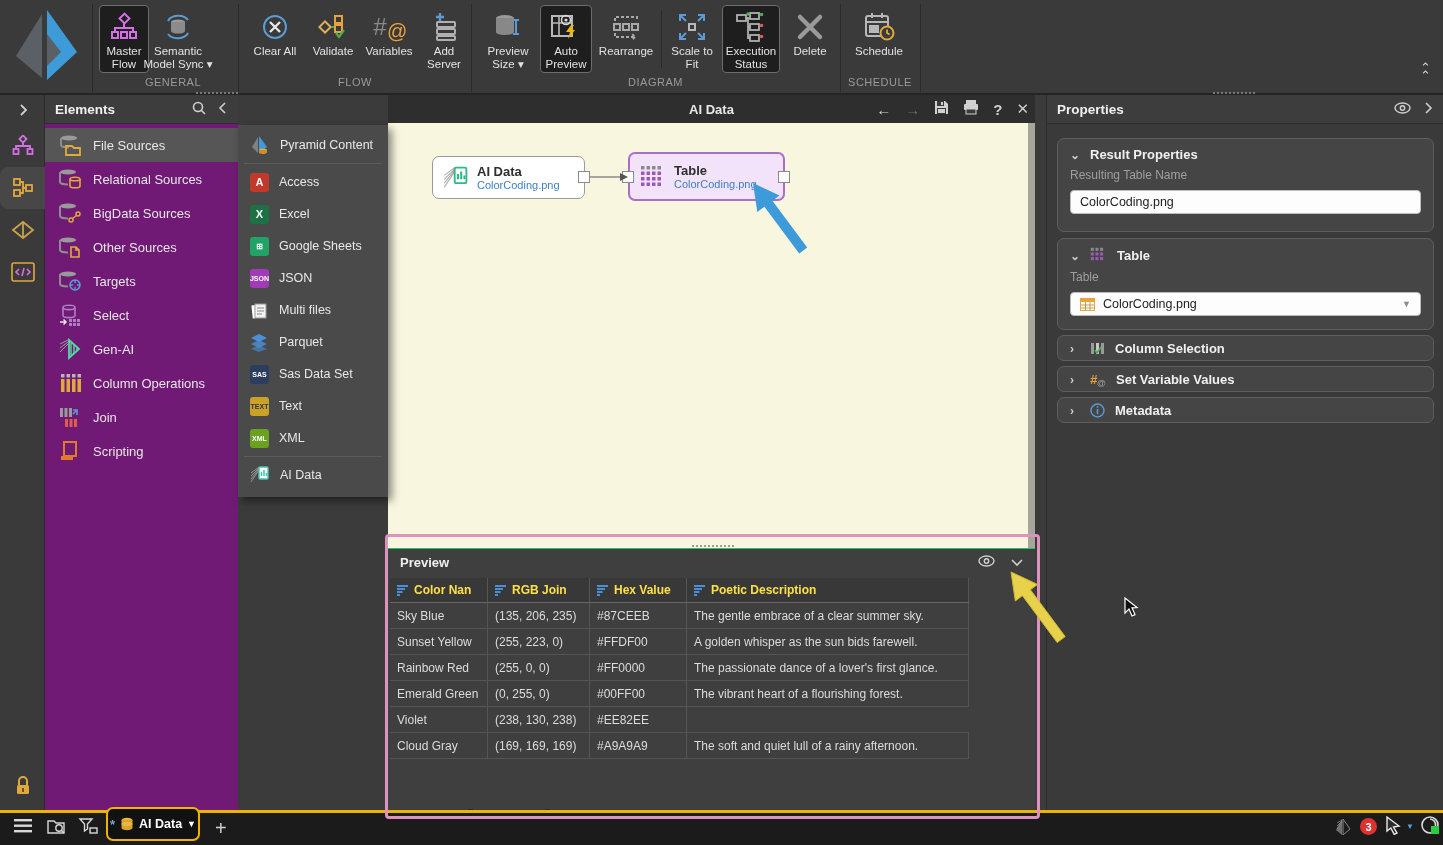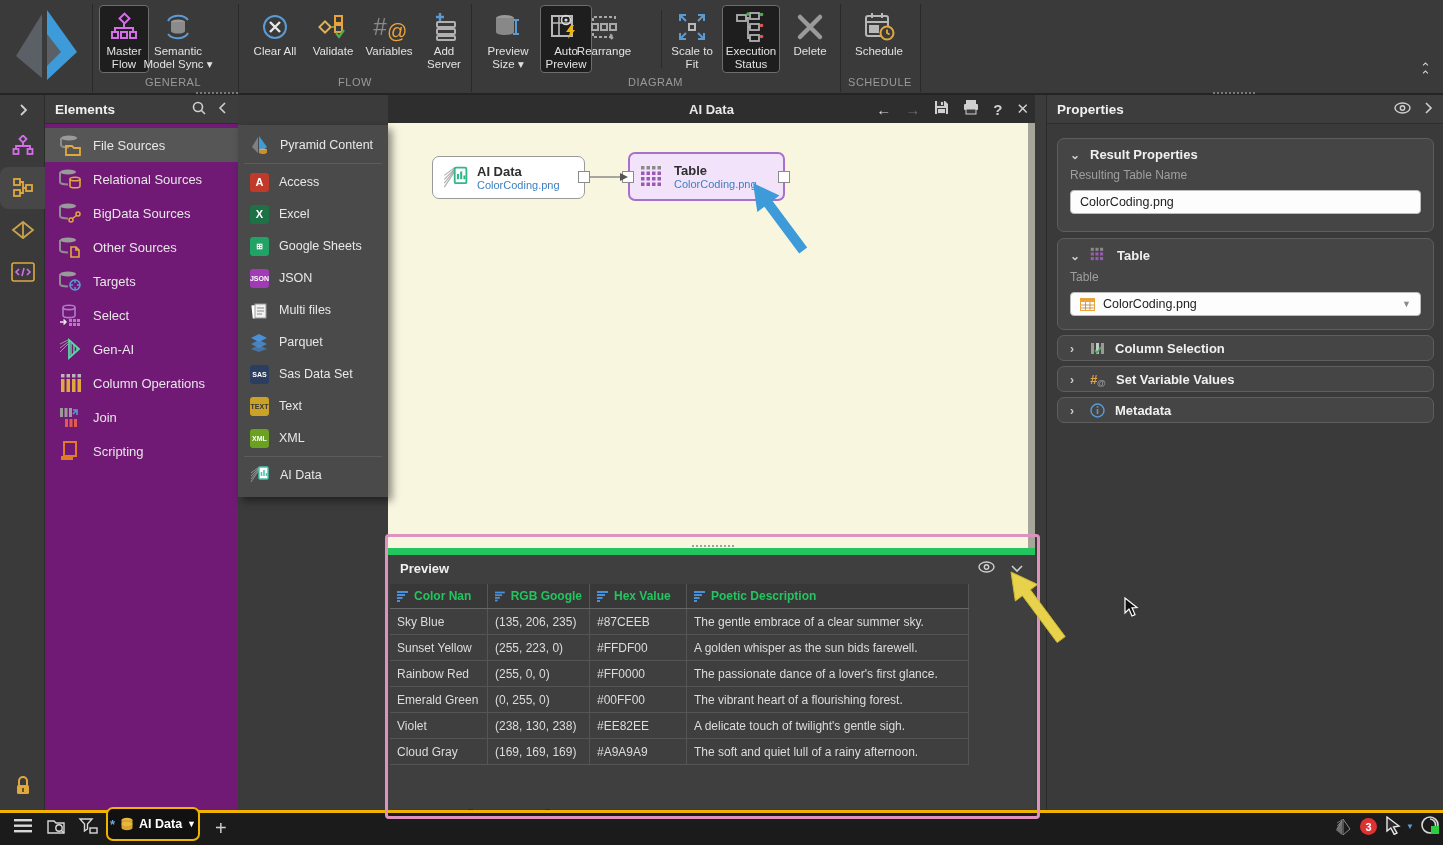--- a/index.html
+++ b/index.html
@@ -46,25 +46,25 @@
   .tb-icons span { cursor:pointer; }
   #canvas { position:absolute; left:0; top:28px; width:647px; height:425px; background:#f9f6e0; }
   #canvas-scroll { position:absolute; right:0; top:28px; width:7px; height:425px; background:#555; opacity:.5; }
 
   .node { position:absolute; border-radius:7px; display:flex; align-items:center; gap:8px; padding:0 10px; }
   .node .ttl { font-size:13px; color:#2e2e2e; font-weight:bold; }
   .node .sub { font-size:11px; color:#3f7fc1; }
   .port { position:absolute; width:12px; height:12px; background:#fff; border:1.5px solid #8a8a8a; }
 
   
-  #preview { position:absolute; left:0; top:453px; width:647px; height:294px; background:#3f3f3f; border-top:7px solid #22c55e; }
+  #preview { position:absolute; left:0; top:453px; width:647px; height:294px; background:#3f3f3f; border-top:1px solid #22c55e; }
   #preview-head { height:27px; display:flex; align-items:center; padding:0 12px; color:#f0f0f0; font-size:13px; font-weight:bold; }
   .ptable { position:absolute; left:2px; right:66px; top:29px; }
   .prow { display:flex; height:26px; align-items:center; border-bottom:1px solid #555; color:#dcdcdc; font-size:12px; }
-  .prow.head { background:#383838; border-bottom:1px solid #666; color:#22c55e; font-weight:bold; height:25px; }
+  .prow.head { background:#383838; border-bottom:1px solid #666; color:#fde047; font-weight:bold; height:25px; }
   .pc { padding:0 7px; height:100%; display:flex; align-items:center; gap:5px; border-right:1px solid #555; overflow:hidden; white-space:nowrap; }
   .pc:nth-child(1){ width:98px; flex:0 0 auto;}
   .pc:nth-child(2){ width:102px; flex:0 0 auto;}
   .pc:nth-child(3){ width:97px; flex:0 0 auto;}
   .pc:nth-child(4){ flex:1; }
   #ptabs { position:absolute; left:0; bottom:2px; height:31px; width:647px; background:#2c2c2c; display:flex; gap:5px; }
   .ptab { background:#3d3d3d; color:#e8e8e8; font-size:12.5px; font-weight:bold; display:flex; align-items:center; gap:8px; padding:0 14px; cursor:pointer; }
   .ptab .ch { font-size:11px; color:#cfcfcf; }
   .ptab:last-child { flex:1; justify-content:flex-start; }
 
@@ -193,21 +193,21 @@
         <svg width="32" height="30" viewBox="0 0 32 30">
             <rect x="2" y="4" width="20" height="20" fill="none" stroke="#b8b8b8" stroke-width="2"></rect>
             <path d="M2 11h20M9 4v20" stroke="#b8b8b8" stroke-width="1.6"></path>
             <circle cx="16" cy="8" r="4.5" fill="none" stroke="#d8d8d8" stroke-width="1.6"></circle>
             <circle cx="16" cy="8" r="1.6" fill="#d8d8d8"></circle>
             <path d="M21 13l-5 7h4l-2 7 7-9h-4l3-5z" fill="#f2b600"></path>
           </svg>
       </span>
       <span>Auto Preview</span>
     </div>
-    <div class="rbtn" style="left:573px;width:62px">
+    <div class="rbtn" style="left:595px;width:62px">
       <span class="ic">
         <svg width="32" height="30" viewBox="0 0 32 30" fill="none" stroke="#a8a8a8" stroke-width="2">
             <path d="M5 9V5h22v4" stroke-dasharray="3 2"></path>
             <rect x="4" y="12" width="6" height="6"></rect>
             <rect x="13" y="12" width="6" height="6"></rect>
             <rect x="22" y="12" width="6" height="6"></rect>
             <path d="M5 21v4h20l-3-3m3 3l-3 3" stroke-dasharray="3 2"></path>
           </svg>
       </span>
       <span>Rearrange</span>
@@ -623,21 +623,21 @@
             </div>
           <div class="pc">
               <svg width="12" height="11" viewBox="0 0 12 11">
                 <g fill="#4a90d9">
                   <rect x="0" y="0" width="11" height="2"></rect>
                   <rect x="0" y="3" width="8" height="2"></rect>
                   <rect x="0" y="6" width="5.5" height="2"></rect>
                   <rect x="0" y="9" width="3" height="2"></rect>
                 </g>
               </svg>
-              <span>RGB Google</span>
+              <span>RGB Join</span>
             </div>
           <div class="pc">
               <svg width="12" height="11" viewBox="0 0 12 11">
                 <g fill="#4a90d9">
                   <rect x="0" y="0" width="11" height="2"></rect>
                   <rect x="0" y="3" width="8" height="2"></rect>
                   <rect x="0" y="6" width="5.5" height="2"></rect>
                   <rect x="0" y="9" width="3" height="2"></rect>
                 </g>
               </svg>
@@ -676,21 +676,20 @@
         <div class="prow">
           <div class="pc">Emerald Green</div>
           <div class="pc">(0, 255, 0)</div>
           <div class="pc">#00FF00</div>
           <div class="pc">The vibrant heart of a flourishing forest.</div>
         </div>
         <div class="prow">
           <div class="pc">Violet</div>
           <div class="pc">(238, 130, 238)</div>
           <div class="pc">#EE82EE</div>
-          <div class="pc">A delicate touch of twilight's gentle sigh.</div>
         </div>
         <div class="prow">
           <div class="pc">Cloud Gray</div>
           <div class="pc">(169, 169, 169)</div>
           <div class="pc">#A9A9A9</div>
           <div class="pc">The soft and quiet lull of a rainy afternoon.</div>
         </div>
       </div>
 
       <div id="ptabs">

